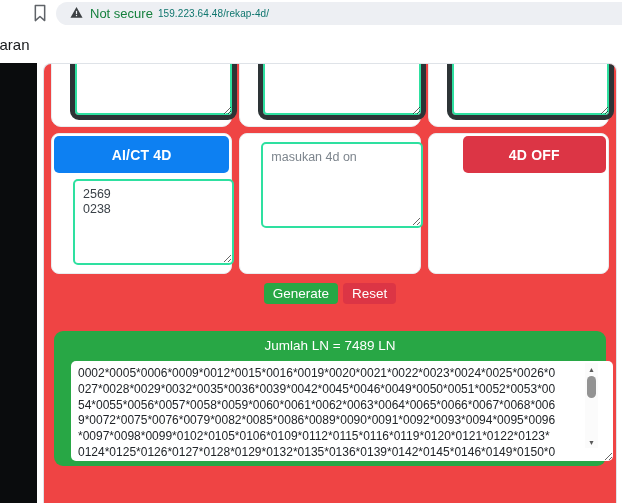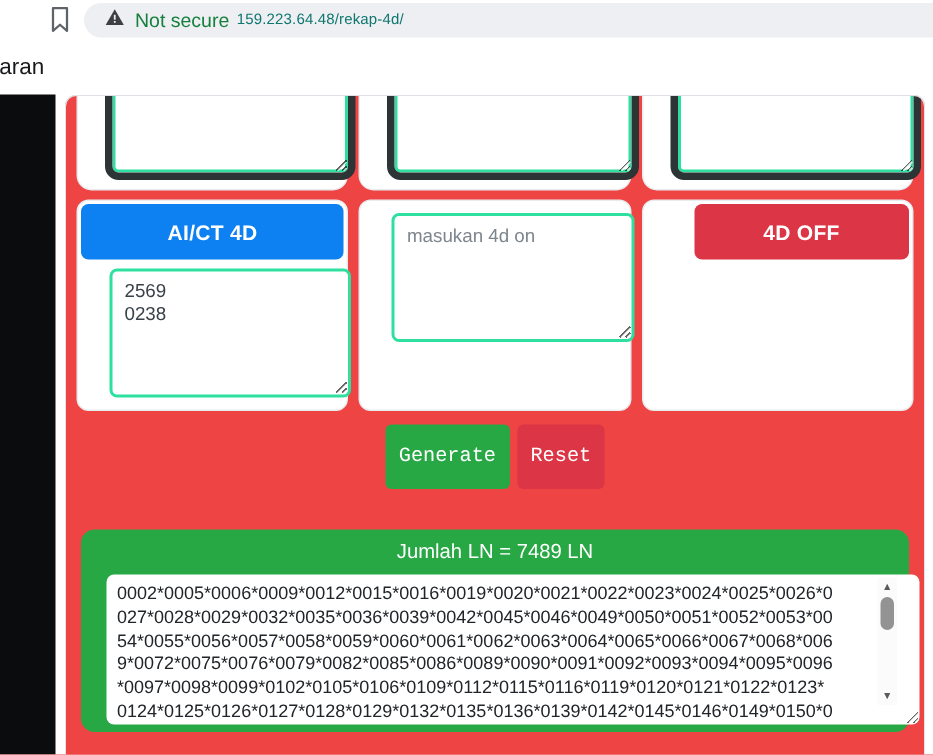--- a/index.html
+++ b/index.html
@@ -44,22 +44,22 @@
   }
   .mid-body{padding:6px 7px 0;}
   textarea.teal{
     display:block;width:100%;height:86px;box-sizing:border-box;
     border:2px solid #2ee0a0;border-radius:5px;padding:6px 8px;
     font-size:12.5px;line-height:15px;color:#3a4148;resize:both;outline:none;
   }
   textarea.teal::placeholder{color:#7d858d;opacity:1;}
   .btn-row{display:flex;justify-content:center;gap:5px;margin-top:9px;}
   .btn{
-    border:none;border-radius:4px;color:#fff;font-family:Liberation Mono, monospace;
-    font-size:13.5px;line-height:15px;padding:14px 9px;cursor:pointer;
+    border:none;border-radius:4px;color:#fff;font-family:Liberation Sans, sans-serif;
+    font-size:13.5px;line-height:15px;padding:3px 9px;cursor:pointer;
   }
   .btn.generate{background:#28a745;}
   .btn.reset{background:#dc3545;}
   .result-card{margin:27px 3px 0;background:#28a745;border-radius:9px;padding:0 5px 5px;}
   .result-title{height:30px;line-height:30px;text-align:center;color:#fff;font-size:13.5px;}
   .ta-wrap{position:relative;}
   textarea.result{
     display:block;width:100%;height:100px;box-sizing:border-box;background:#fff;
     border:none;border-radius:5px;padding:5px 18px 5px 7px;
     font-size:12px;line-height:15.8px;color:#212529;resize:both;outline:none;overflow:hidden;

